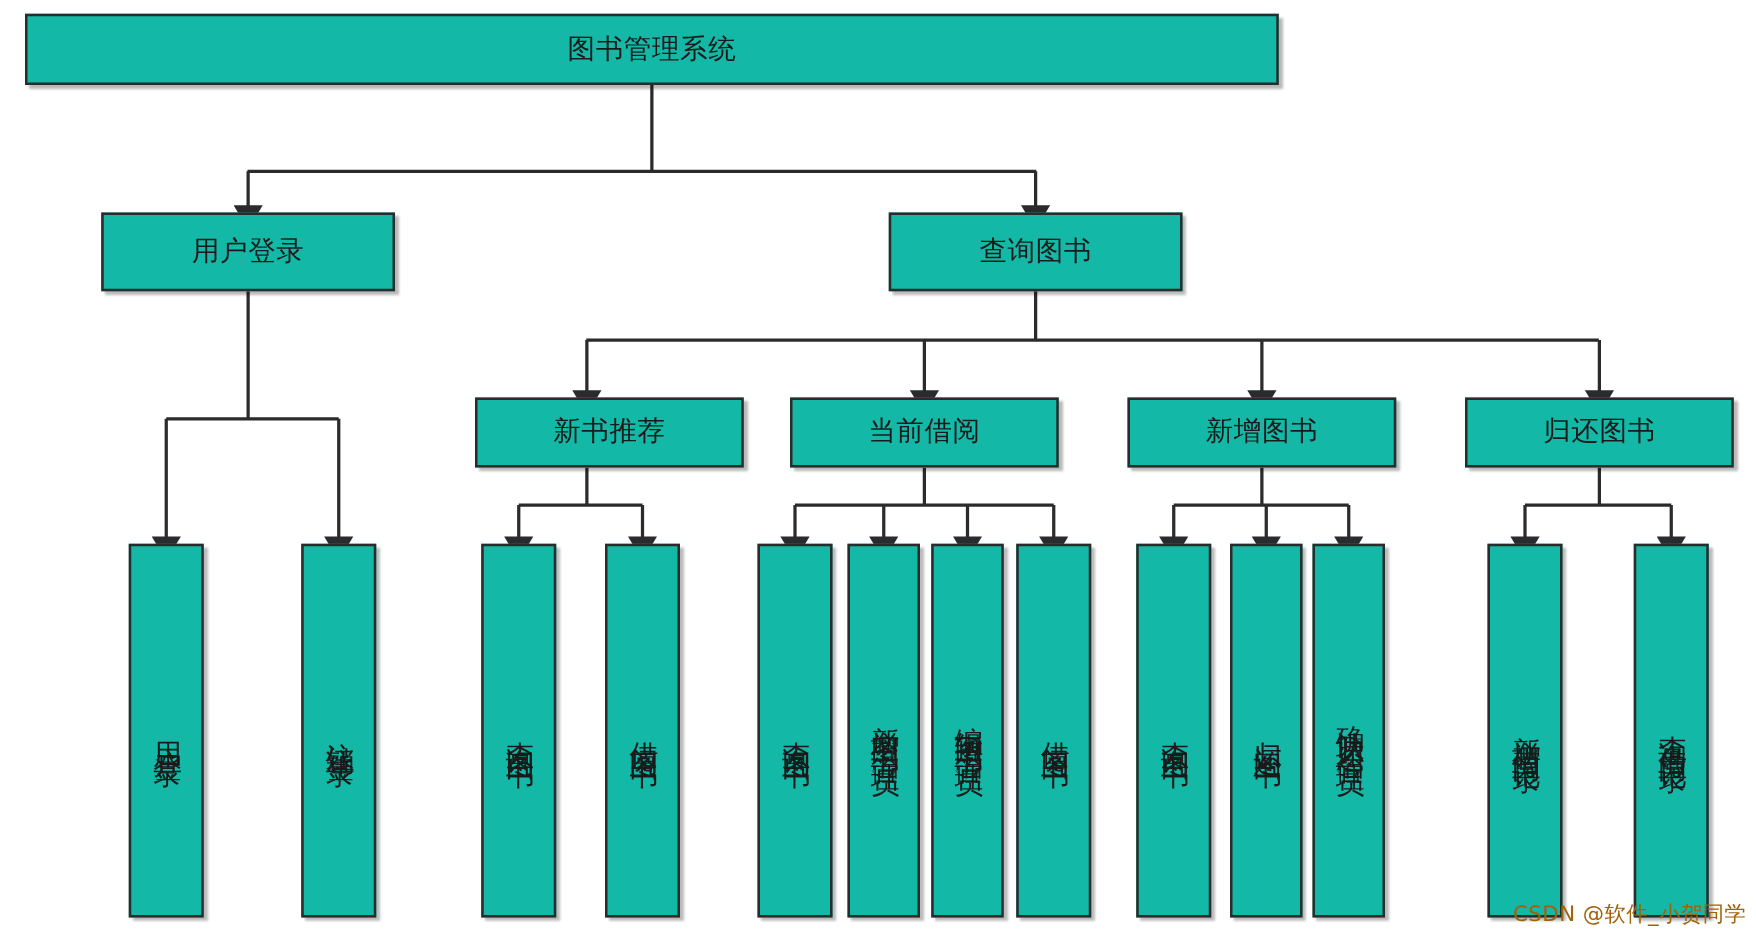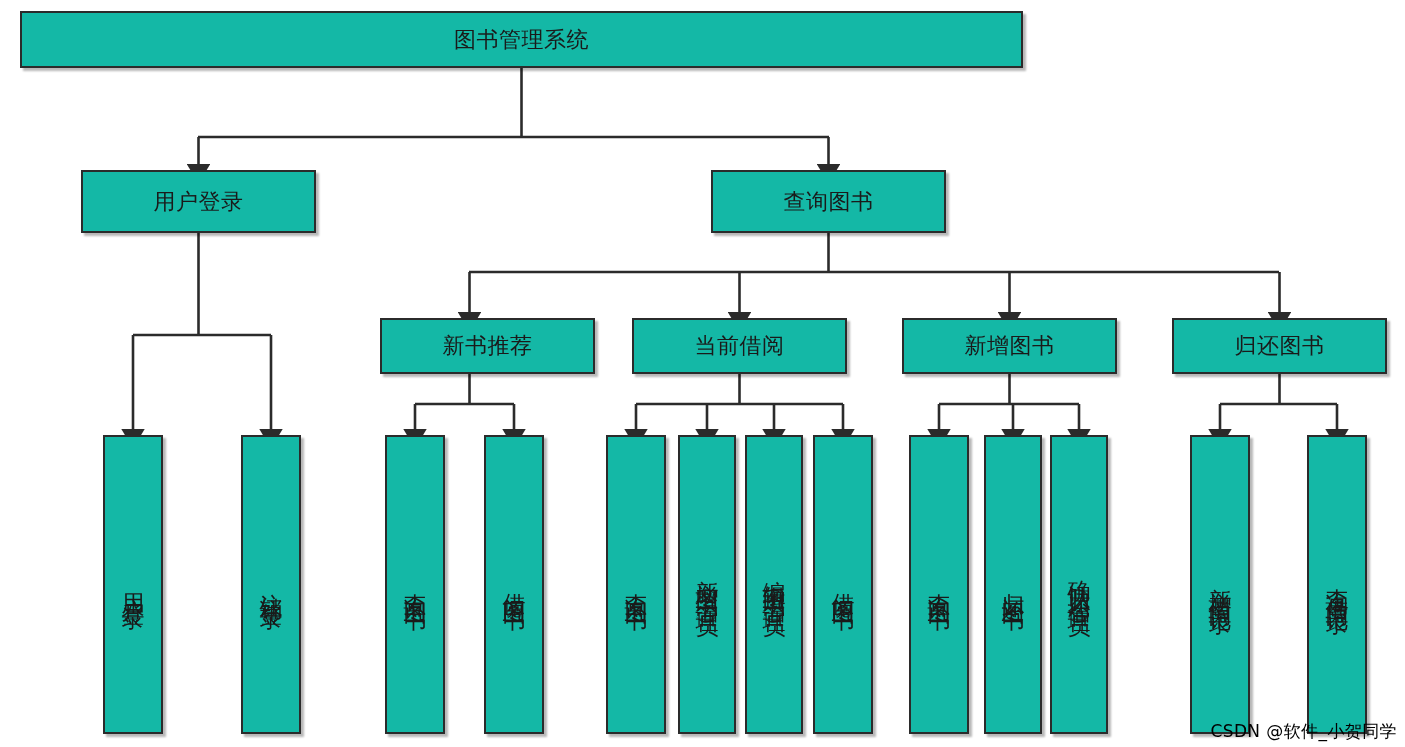--- a/index.html
+++ b/index.html
@@ -55,21 +55,21 @@
     text-orientation: upright;
     font-size: 23px;
     letter-spacing: 5px;
     line-height: 1;
   }
   #watermark {
     position: absolute;
     right: 8px;
     bottom: 4px;
     font-size: 17px;
-    color: #000000;
+    color: #a16207;
     letter-spacing: 0.4px;
     z-index: 5;
     white-space: nowrap;
   }
 </style>
 </head>
 <body>
 
 <div id="canvas">
 

